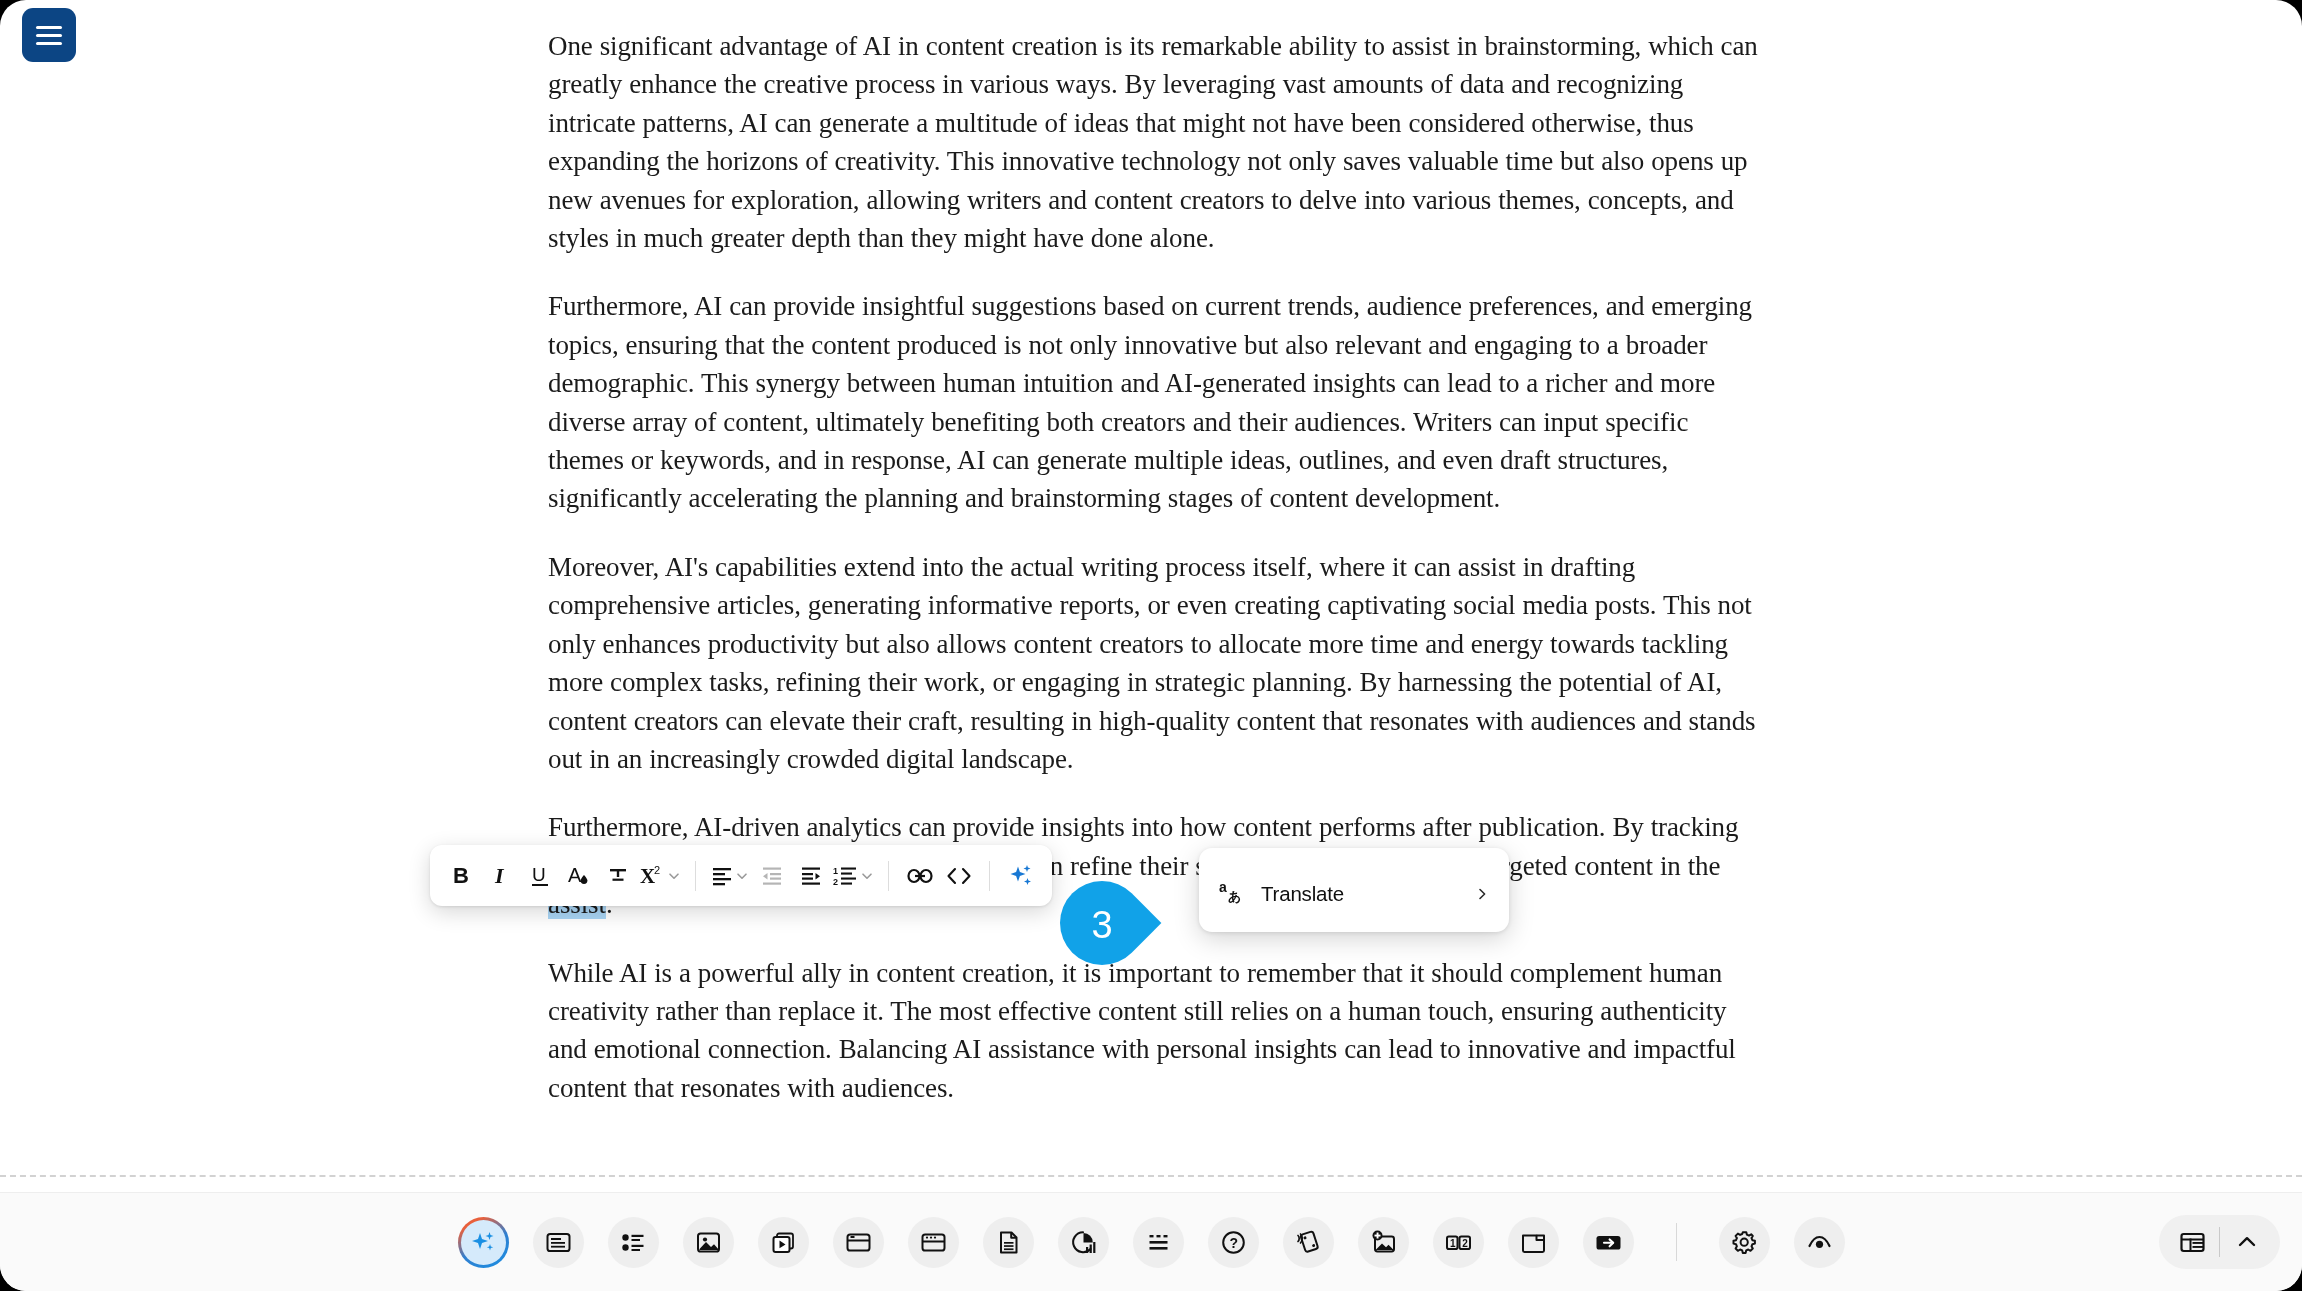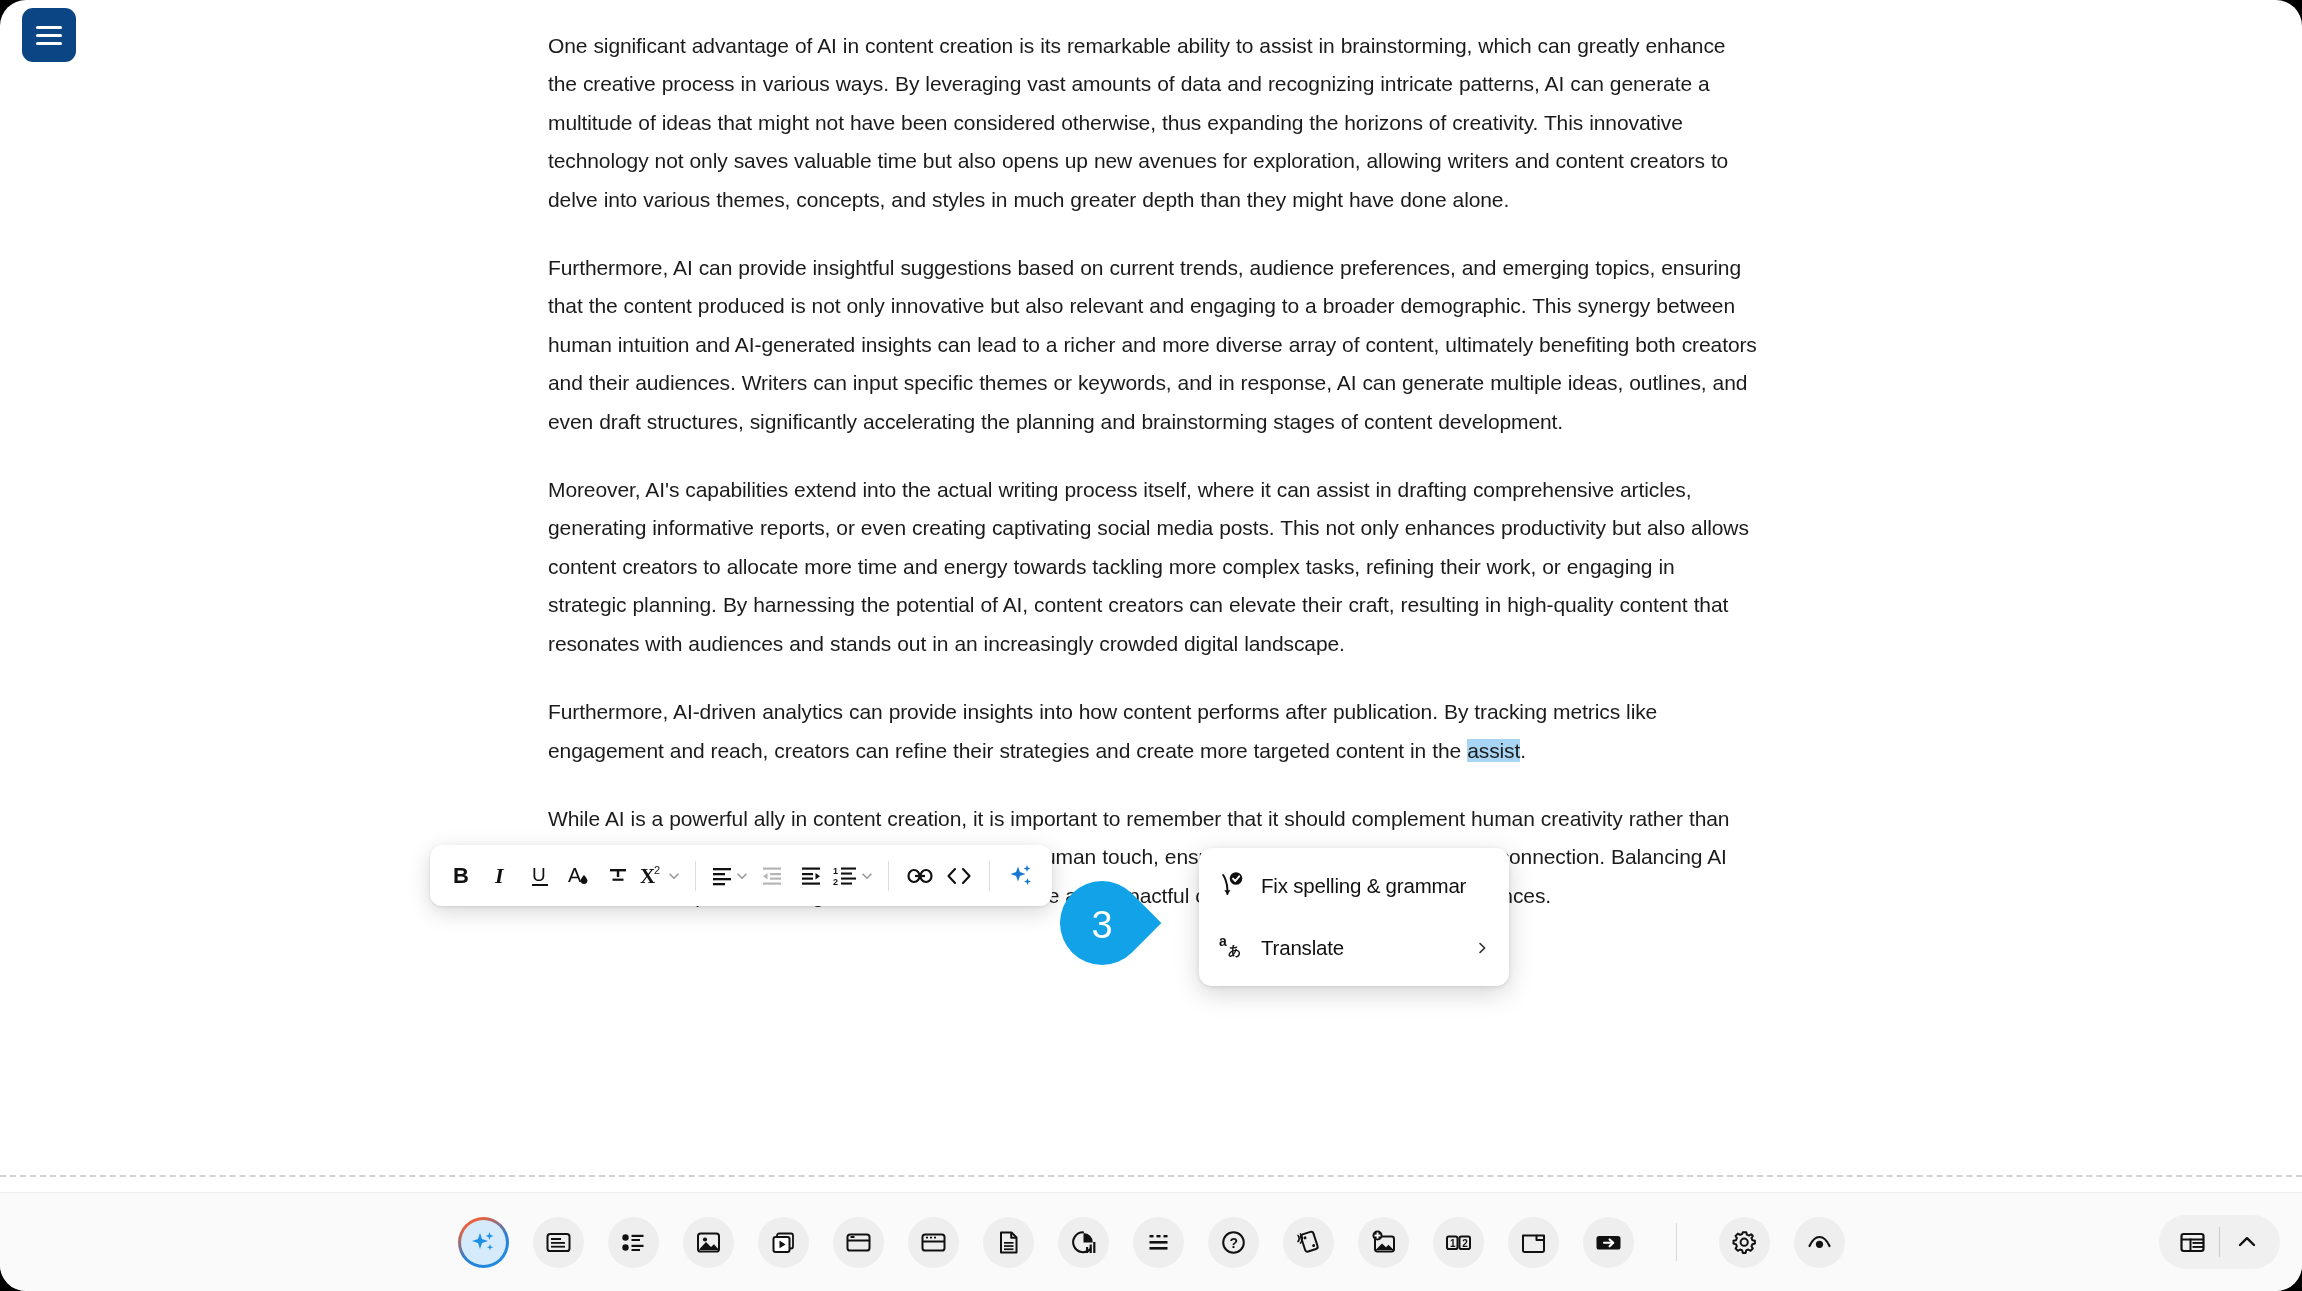--- a/index.html
+++ b/index.html
@@ -53,22 +53,22 @@
   }
 
   
   .doc {
     position: absolute;
     left: 548px;
     top: 0px;
     width: 1210px;
   }
   .doc p {
-    font-family: Liberation Sans, sans-serif;
-    font-size: 21px;
+    font-family: Liberation Serif, serif;
+    font-size: 27px;
     line-height: 38.4px;
     color: #1b1b1b;
     letter-spacing: -0.1px;
     margin: 0 0 30px 0;
     word-spacing: 0.3px;
   }
   .doc p:first-child { margin-top: 27px; }
   .sel-highlight {
     background: #a9d5f5;
     color: #1b1b1b;
@@ -391,31 +391,20 @@
       <div class="fmt-btn ai-active">
         <svg width="26" height="26" viewBox="0 0 26 26">
           <path d="M10 3.5 L11.9 9.1 L17.5 11 L11.9 12.9 L10 18.5 L8.1 12.9 L2.5 11 L8.1 9.1 Z" fill="#1878d4"></path>
           <path d="M19 2 L19.9 4.6 L22.5 5.5 L19.9 6.4 L19 9 L18.1 6.4 L15.5 5.5 L18.1 4.6 Z" fill="#1878d4"></path>
           <path d="M19.5 15 L20.4 17.6 L23 18.5 L20.4 19.4 L19.5 22 L18.6 19.4 L16 18.5 L18.6 17.6 Z" fill="#1878d4"></path>
         </svg>
       </div>
     </div>
 
     <div class="ai-menu">
-      <div class="ai-item">
-        <span>
-          <svg width="27" height="27" viewBox="0 0 27 27">
-            <path d="M4.2 4 C4.2 4 5.6 6.2 6.6 9 C7.6 11.8 8.4 15.6 8.4 18.8 L8.4 23" stroke="#111" stroke-width="2" fill="none" stroke-linecap="round"></path>
-            <path d="M5.3 19.3 L8.4 23.4 L11.5 19.3" fill="#111"></path>
-            <circle cx="17" cy="7.5" r="6.3" fill="#111"></circle>
-            <path d="M14 7.6 L16.3 10 L20.2 5.3" stroke="#fff" stroke-width="1.9" fill="none" stroke-linecap="round" stroke-linejoin="round"></path>
-          </svg>
-        </span>
-        <span class="label">Fix spelling &amp; grammar</span>
-      </div>
       <div class="ai-sep"></div>
       <div class="ai-item">
         <span>
           <svg width="27" height="27" viewBox="0 0 27 27">
             <text x="0" y="13" font-family="Liberation Sans, sans-serif" font-size="14" font-weight="bold" fill="#111">a</text>
             <text x="9" y="22" font-family="DejaVu Sans, sans-serif" font-size="13" font-weight="bold" fill="#111">あ</text>
           </svg>
         </span>
         <span class="label">Translate</span>
         <span class="chev">

